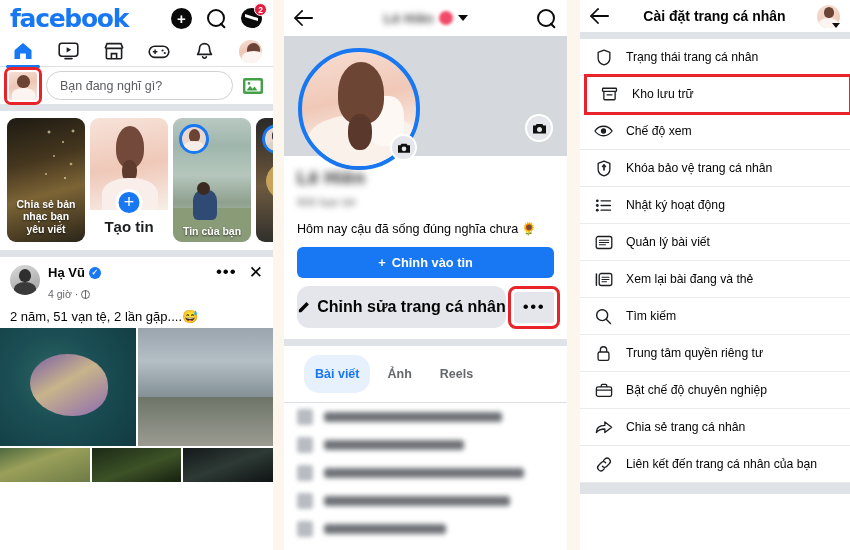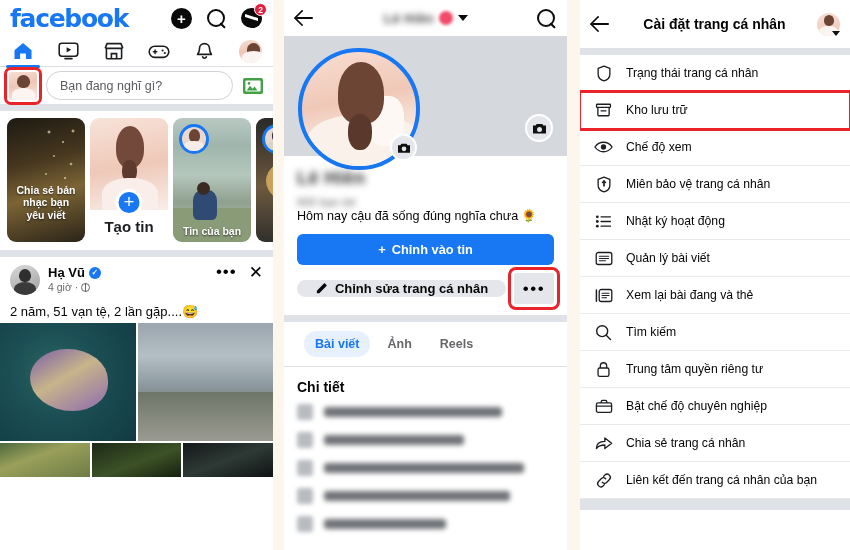--- a/index.html
+++ b/index.html
@@ -132,21 +132,21 @@
   .s1 .sparkle { position:absolute; right:4px; top:8px; width:40px; height:60px;
     background:
       radial-gradient(2px 2px at 8px 6px,#fff7d0,transparent),
       radial-gradient(1.6px 1.6px at 22px 16px,#fff4c0,transparent),
       radial-gradient(2px 2px at 32px 5px,#ffeeb0,transparent),
       radial-gradient(1.4px 1.4px at 13px 30px,#fff6cc,transparent),
       radial-gradient(1.8px 1.8px at 30px 38px,#ffefb5,transparent),
       radial-gradient(1.4px 1.4px at 5px 48px,#fff3c5,transparent),
       radial-gradient(1.6px 1.6px at 24px 52px,#fff8d8,transparent);
     opacity:.95; }
-  .s1 .story-label { bottom: 20px; }
+  .s1 .story-label { bottom: 6px; }
   .s2 {
     background: linear-gradient(170deg,#f7e3da 0%,#efc8b8 40%,#f7ece6 75%,#ffffff 100%);
   }
   .s2-hair { position:absolute; left:26px; top:8px; width:28px; height:42px;
     border-radius:50% 50% 42% 42%; background:#72493a; }
   .s2-hair::after{ content:""; position:absolute; left:6px; top:34px; width:15px; height:22px;
     border-radius:45%; background:#5d3a2d; }
   .s2-body { position:absolute; left:12px; bottom:30px; width:56px; height:34px;
     border-radius:46% 46% 12% 12%; background:#f9eee9; }
   .s2-foot { position:absolute; left:0; right:0; bottom:0; height:32px; background:#fff; }
@@ -184,21 +184,21 @@
   .avatar-post::before{ content:""; position:absolute; left:9px; top:4px;width:12px;height:13px;
     border-radius:50% 50% 45% 45%; background:#2f2f2f;}
   .avatar-post::after{ content:""; position:absolute; left:4px; bottom:0;width:22px;height:13px;
     border-radius:50% 50% 0 0; background:#3a3a3a;}
   .post-names { flex:1; }
   .pname { font-size:13px; font-weight:bold; color:#050505; display:flex; align-items:center; gap:4px; }
   .verified {
     width:12px;height:12px;border-radius:50%;background:#1877F2;color:#fff;
     font-size:8px;display:inline-flex;align-items:center;justify-content:center; line-height:1;
   }
-  .pmeta { font-size:10.5px; color:#65676b; margin-top:1px; display:flex; align-items:center; gap:3px;}
+  .pmeta { font-size:10.5px; color:#65676b; margin-top:8px; display:flex; align-items:center; gap:3px;}
   .globe { width:9px;height:9px;border-radius:50%;border:1.2px solid #65676b; display:inline-block;position:relative;}
   .globe::after{content:"";position:absolute;left:2.6px;top:-0.2px;width:1.2px;height:8.4px;background:#65676b;}
   .post-actions { display:flex; align-items:flex-start; gap:12px; color:#050505; padding-top:2px;}
   .dots { font-size:17px; line-height:10px; letter-spacing:1px; }
   .xmark { font-size:17px; line-height:12px; font-weight:300; }
   .post-text { padding: 8px 10px 2px; font-size:13px; color:#050505; line-height:1.4;}
   .post-text2{ padding: 6px 10px 8px; font-size:13px; color:#050505;}
   .photo-grid { display:flex; gap:2px; }
   .pg-img { height:118px; flex:1; }
   .pgA { background: radial-gradient(circle at 40% 42%, #2d6660 0%, #1b4f55 40%, #123a42 100%); position:relative; overflow:hidden;}
@@ -251,68 +251,68 @@
   .ab-cloth { position:absolute; right:12px; top:44px; width:36px;height:50px;
     border-radius:30% 40% 40% 40%; background:#fdf8f4;}
   .avatar-cam {
     position:absolute; left:106px; top:98px; width:27px;height:27px;border-radius:50%;
     background:#e4e6eb; display:flex;align-items:center;justify-content:center; border:2px solid #fff;
     z-index:4;
   }
   .p2-body { padding: 0 13px; position:relative; }
   .blur-pname { font-size:18px;font-weight:bold;color:#2e2e2e;filter:blur(3.6px); margin-top:12px; letter-spacing:.5px;}
   .blur-sub { font-size:11px;color:#555;filter:blur(3px); margin-top:7px; letter-spacing:.4px;}
-  .bio { font-size:12.6px; color:#050505; }
+  .bio { font-size:12.6px; color:#050505; margin-top:13px; }
   .btn-primary {
     margin-top:11px; height:31px; background:#1877F2; color:#fff; border-radius:6px;
     display:flex;align-items:center;justify-content:center; gap:6px;
     font-size:12.8px; font-weight:bold;
   }
   .btn-row { display:flex; gap:8px; margin-top:8px; align-items:center;}
   .btn-grey {
-    flex:1; height:17px; background:#e4e6eb; color:#050505; border-radius:12px;
+    flex:1; height:42px; background:#e4e6eb; color:#050505; border-radius:12px;
     display:flex;align-items:center;justify-content:center; gap:7px;
-    font-size:13px; font-weight:bold;
+    font-size:16px; font-weight:bold;
   }
   .btn-dots {
     width:40px;height:31px;background:#e4e6eb;border-radius:6px;
     display:flex;align-items:center;justify-content:center;
     font-size:17px;letter-spacing:1.5px; line-height:8px; color:#050505;
   }
   .hl-box { outline:3px solid #E8242A; outline-offset:3px; border-radius:2px; }
   .divider-thick { height:7px; background:#dfe2e7; margin-top:11px; }
   .tabs { display:flex; gap:6px; padding: 9px 10px 9px; align-items:center;}
-  .tab { font-size:12.5px; color:#65676b; padding:6px 11px; border-radius:15px; font-weight:bold;}
+  .tab { font-size:12.5px; color:#65676b; padding:12px 11px; border-radius:15px; font-weight:bold;}
   .tab.active { background:#e7f0fd; color:#1877F2; }
   .divider-thin { height:1px; background:#dcdfe3; }
   .detail-h { font-size:14px; font-weight:bold; color:#050505; padding:12px 13px 3px;}
   .detail-row { display:flex; align-items:center; gap:11px; padding:6px 13px;}
   .d-ic { width:16px;height:16px;background:#b8bbc0;border-radius:3px;filter:blur(2px);flex:none;}
   .d-tx { height:10px; background:#6f7277; filter:blur(2.6px); border-radius:3px;}
 
   
-  .p3-top { height:48px; display:flex;align-items:center; padding:0 10px; gap:24px; background:#fff;}
+  .p3-top { height:32px; display:flex;align-items:center; padding:0 10px; gap:24px; background:#fff;}
   .p3-title { flex:1; text-align:center; font-size:14px; font-weight:bold; color:#050505;}
   .p3-avatar { width:23px;height:23px;border-radius:50%;flex:none;position:relative;overflow:hidden;
     background:linear-gradient(165deg,#f6ded4,#eec6b6);}
   .p3-avatar::before{content:"";position:absolute;left:7px;top:2px;width:10px;height:11px;
     border-radius:50% 50% 45% 45%;background:#6b4435;}
   .p3-avatar::after{content:"";position:absolute;left:2px;bottom:0;width:19px;height:10px;
     border-radius:50% 50% 0 0;background:#fbf4f0;}
   .p3-caret { position:absolute; right:0; bottom:0; width:0;height:0;
     border-left:4px solid transparent;border-right:4px solid transparent;border-top:5px solid #111; z-index:3;}
   .p3-sep { height:7px; background:#dfe2e7; }
   .menu-item {
     height: 37px; display:flex; align-items:center; gap:13px;
     padding: 0 14px; border-bottom:1px solid #e9eaec; background:#fff;
   }
   .menu-item:last-child { border-bottom:none; }
   .mi-label { font-size:12.2px; color:#050505; }
   .mi-ic { width:19px;height:19px;flex:none;display:flex;align-items:center;justify-content:center;}
-  .mi-highlight { outline: 3px solid #E8242A; outline-offset: -1px; position:relative; z-index:2;}
+  .mi-highlight { outline: 3px solid #E8242A; outline-offset: -1px; position:relative; z-index:2;margin-left:6px;}
   .p3-foot { height: 11px; background:#dfe2e7; }
 </style>
 </head>
 <body>
 
 <div class="screens">
 
   <div class="panel" id="panel-feed">
 
     <div class="fb-topbar">
@@ -494,21 +494,20 @@
 
       <div class="divider-thick" style="margin-left:-13px;margin-right:-13px;"></div>
 
       <div class="tabs" style="margin-left:-3px;">
         <div class="tab active">Bài viết</div>
         <div class="tab">Ảnh</div>
         <div class="tab">Reels</div>
       </div>
       <div class="divider-thin" style="margin-left:-13px;margin-right:-13px;"></div>
 
-      <div class="detail-h" style="margin-left:-13px;">Chi tiết</div>
 
       <div class="detail-row" style="margin-left:-13px;">
         <span class="d-ic"></span>
         <span class="d-tx" style="width:178px"></span>
       </div>
       <div class="detail-row" style="margin-left:-13px;">
         <span class="d-ic"></span>
         <span class="d-tx" style="width:140px"></span>
       </div>
       <div class="detail-row" style="margin-left:-13px;">
@@ -571,21 +570,21 @@
     </div>
 
     <div class="menu-item">
       <span class="mi-ic">
         <svg width="16" height="17" viewBox="0 0 16 18">
             <path d="M8 1.2 14.2 3.6v6.2c0 4-3.2 6.2-6.2 7-3-.8-6.2-3-6.2-7V3.6z" fill="none" stroke="#1c1e21" stroke-width="1.4" stroke-linejoin="round"></path>
             <path d="M8 5.4v5" stroke="#1c1e21" stroke-width="1.8" stroke-linecap="round"></path>
             <path d="M6.4 7 8 5.4 9.6 7" fill="none" stroke="#1c1e21" stroke-width="1.5" stroke-linecap="round" stroke-linejoin="round"></path>
           </svg>
       </span>
-      <span class="mi-label">Miên bảo vệ trang cá nhân</span>
+      <span class="mi-label">Khóa bảo vệ trang cá nhân</span>
     </div>
 
     <div class="menu-item">
       <span class="mi-ic">
         <svg width="17" height="15" viewBox="0 0 18 16">
             <circle cx="2.4" cy="3" r="1.5" fill="#1c1e21"></circle>
             <circle cx="2.4" cy="8" r="1.5" fill="#1c1e21"></circle>
             <circle cx="2.4" cy="13" r="1.5" fill="#1c1e21"></circle>
             <path d="M6.4 3h10M6.4 8h10M6.4 13h10" stroke="#1c1e21" stroke-width="1.4" stroke-linecap="round"></path>
           </svg>

